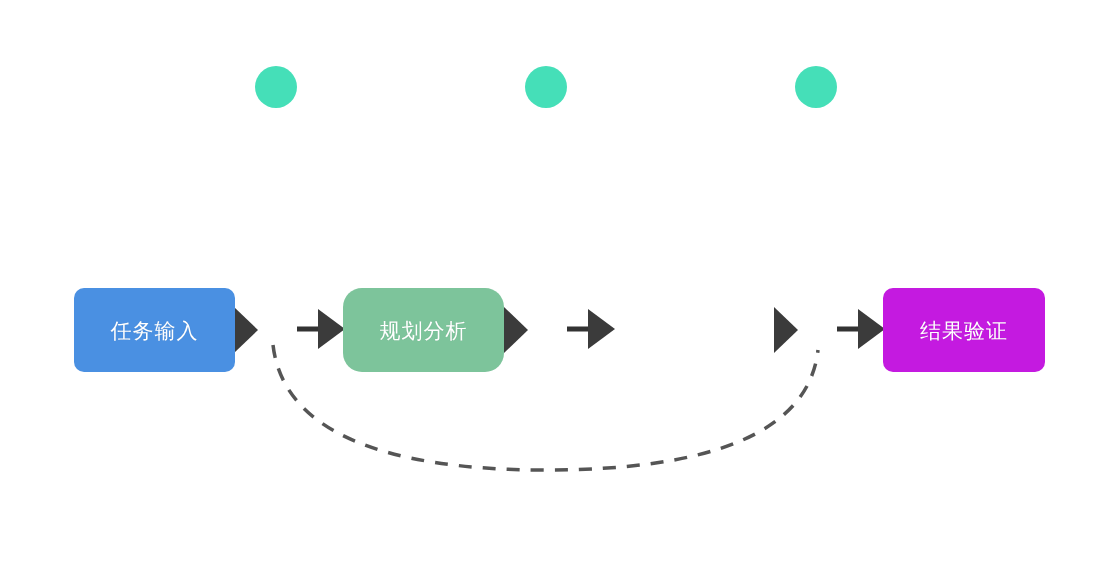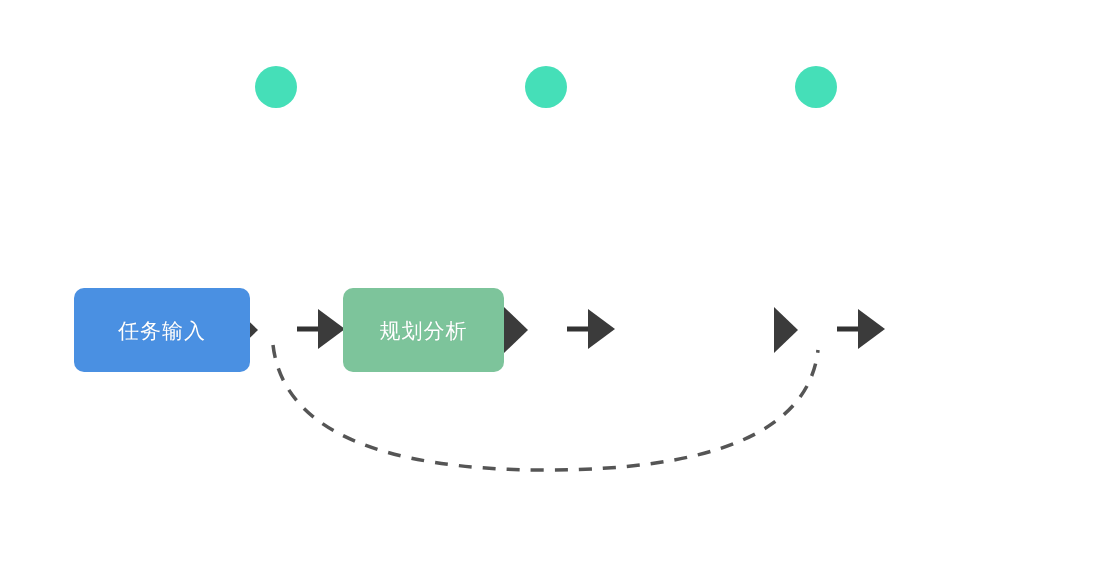--- a/index.html
+++ b/index.html
@@ -78,22 +78,25 @@
 
     <line x1="567" y1="329" x2="600" y2="329" stroke="#333333" stroke-width="5"></line>
     <polygon points="588,309 615,329 588,349" fill="#3b3b3b"></polygon>
 
     <line x1="837" y1="329" x2="870" y2="329" stroke="#333333" stroke-width="5"></line>
     <polygon points="858,309 885,329 858,349" fill="#3b3b3b"></polygon>
 
     <path d="M 273,345 C 283,430 380,470 546,470 C 712,470 809,432 818,350" fill="none" stroke="#555555" stroke-width="3.5" stroke-dasharray="13 11" stroke-linecap="butt"></path>
   </svg>
 
-  <div class="node-box" style="left: 74px; top: 288px; width: 176px; height: 84px; background: rgb(74, 144, 226); color: rgb(255, 255, 255);">
+  <div class="node-box" style="left: 74px; top: 288px; width: 161px; height: 84px; background: rgb(74, 144, 226); color: rgb(255, 255, 255);">
     <span>任务输入</span>
   </div>
-  <div class="node-box" style="left: 343px; top: 288px; width: 161px; height: 84px; background: rgb(125, 196, 155); color: rgb(255, 255, 255);">
+  <div class="node-box" style="left: 343px; top: 288px; width: 161px; height: 84px; background: rgb(125, 196, 155); color: rgb(255, 255, 255); border-radius: 19px;">
     <span>规划分析</span>
+  </div>
+  <div class="node-box" style="left: 883px; top: 288px; width: 162px; height: 84px; background: rgb(196, 26, 224); color: rgb(255, 255, 255);">
+    <span>结果验证</span>
   </div>
 
 
 
 </div>
 
 </body></html>

